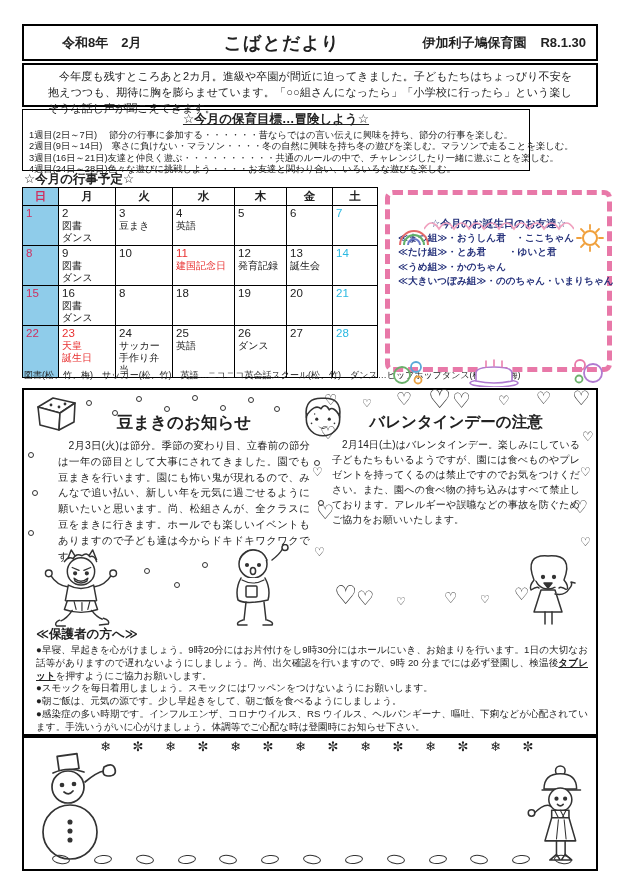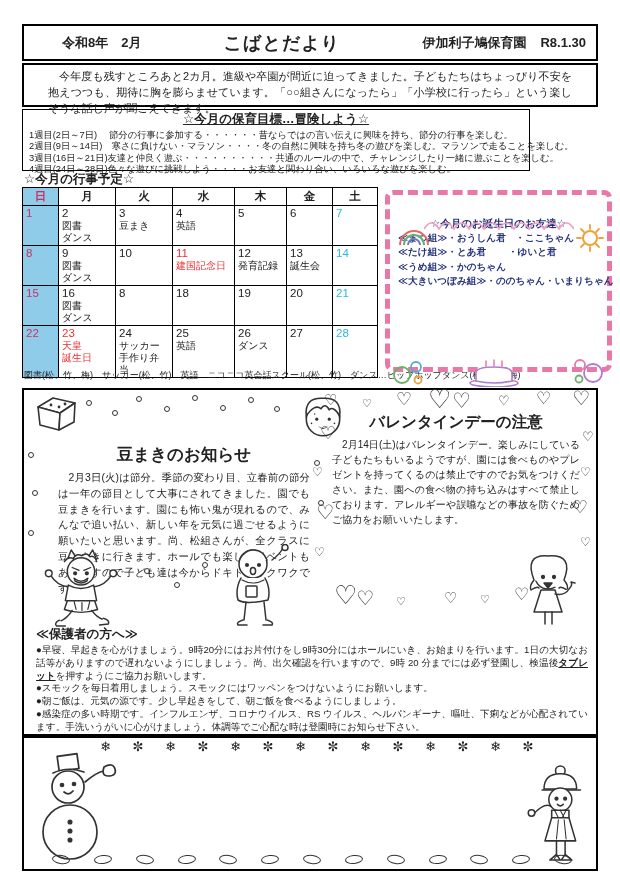--- a/index.html
+++ b/index.html
@@ -43,21 +43,21 @@
 
   
   .bday-box{position:absolute;left:385px;top:190px;width:227px;height:182px;box-sizing:border-box;
     border:5px dashed #e878a8;border-radius:8px;background:#fff;}
   .bday-inner{position:relative;width:100%;height:100%;}
   .bday-title{margin-top:22px;text-align:center;color:#25317a;font-weight:bold;font-size:10.5px;}
   .bday-line{color:#25317a;font-weight:bold;font-size:9.6px;line-height:1.5;padding-left:8px;white-space:nowrap;}
 
   
   .middle-box{position:absolute;left:22px;top:388px;width:576px;height:348px;border:2px solid #000;box-sizing:border-box;}
-  .mame-col{position:absolute;left:34px;top:22px;width:252px;margin-top:32px;}
+  .mame-col{position:absolute;left:34px;top:22px;width:252px;}
   .mame-title{text-align:center;font-weight:bold;font-size:16.5px;margin-bottom:4px;}
   .mame-body{font-size:10.4px;line-height:1.52;text-align:justify;}
   .val-col{position:absolute;left:308px;top:22px;width:248px;}
   .val-title{text-align:center;font-weight:bold;font-size:15.5px;margin-bottom:4px;}
   .val-body{font-size:10px;line-height:1.5;text-align:justify;}
   .guard-heading{position:absolute;left:12px;top:236px;font-weight:bold;font-size:12.5px;text-align:right;}
   .guard-bullets{position:absolute;left:12px;top:254px;width:552px;font-size:9.6px;line-height:1.33;text-align:justify;}
   .tab-link{font-weight:bold;text-decoration:underline;}
   .bean{position:absolute;width:4px;height:4px;border:1.2px solid #333;border-radius:50%;}
   .ht{position:absolute;color:#333;line-height:1;}

